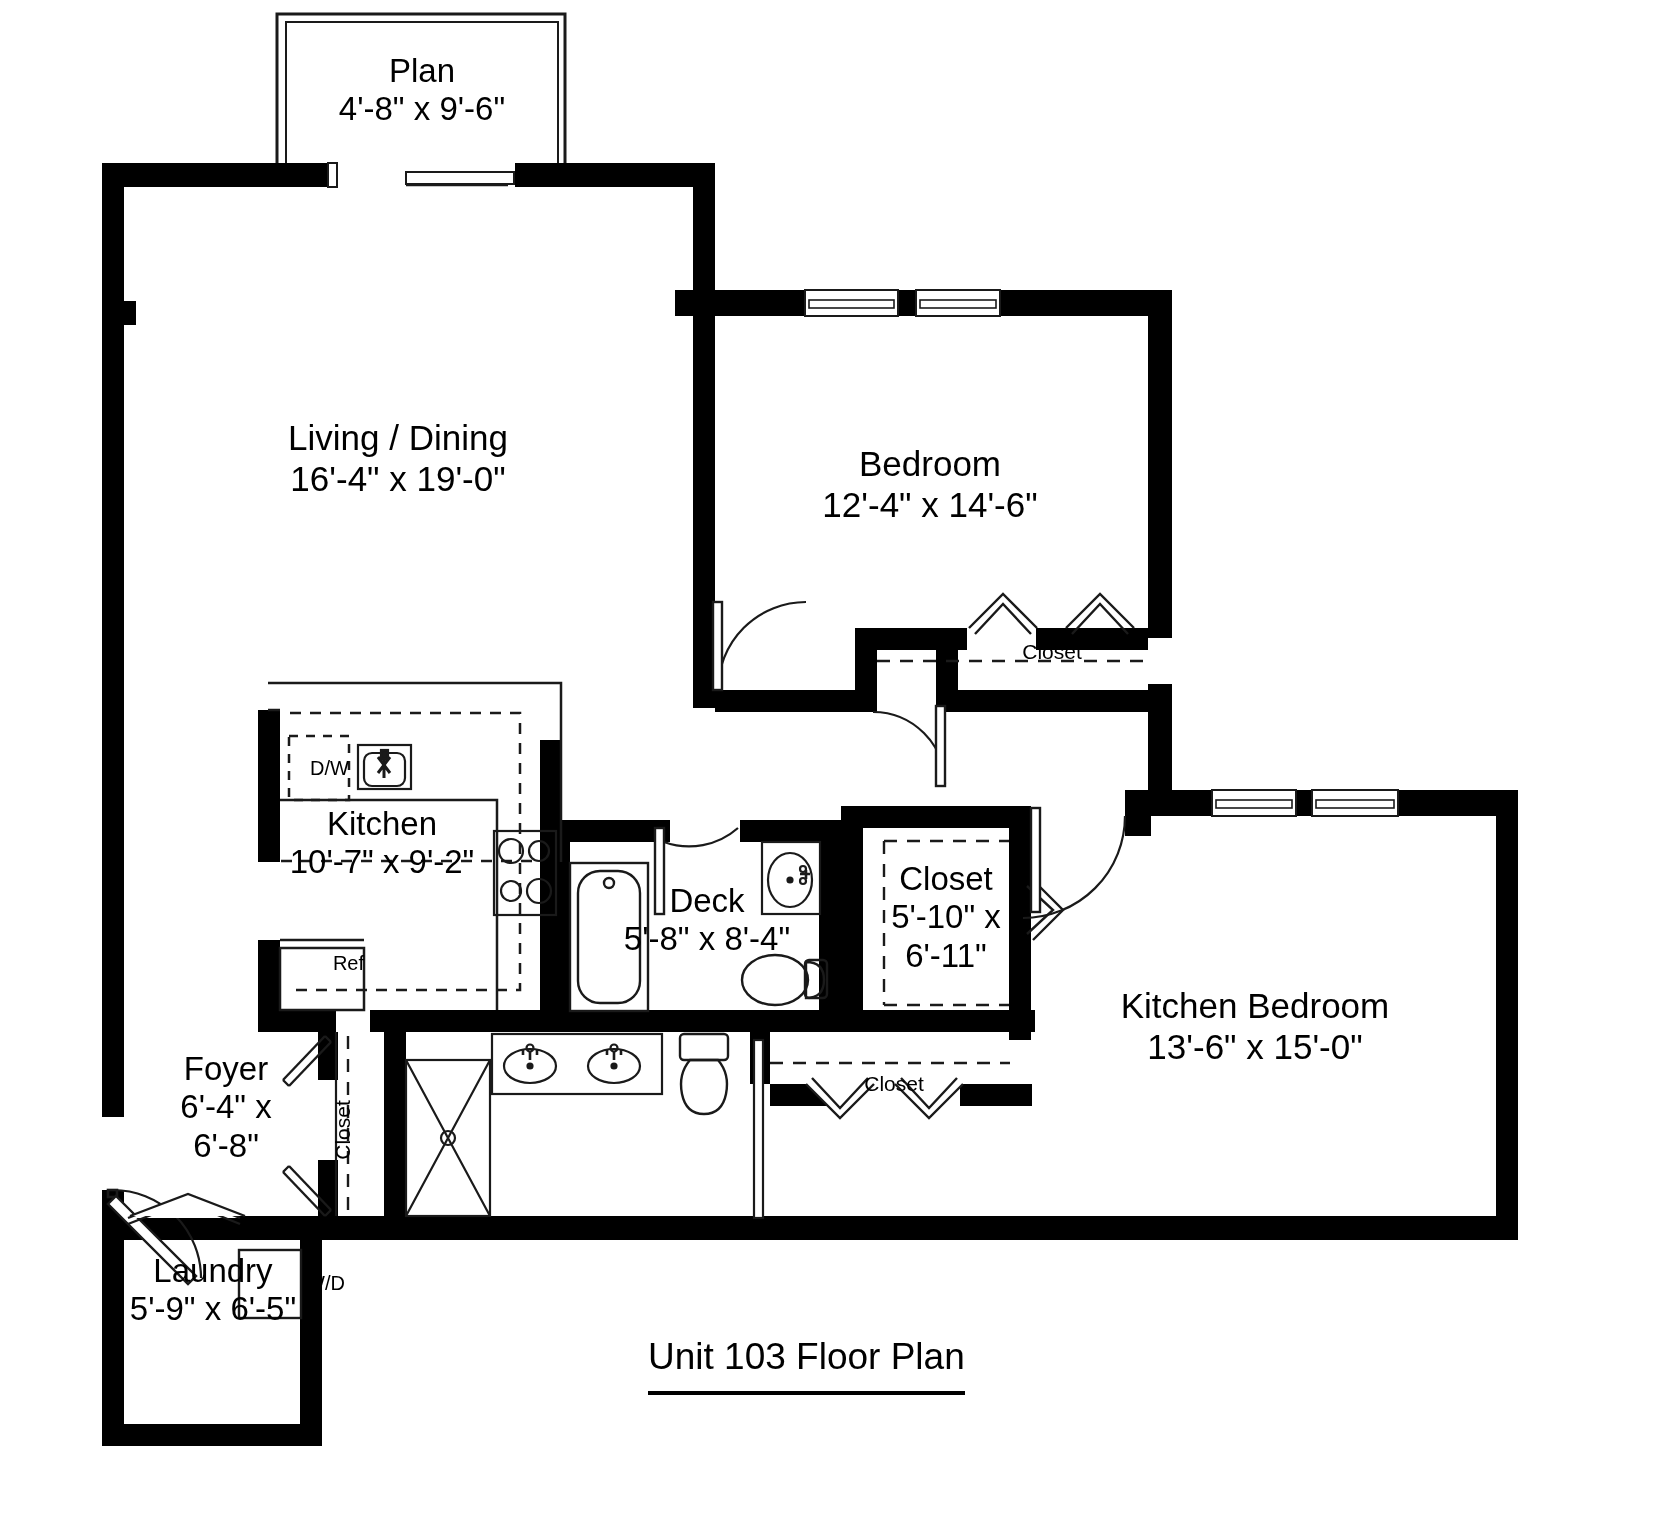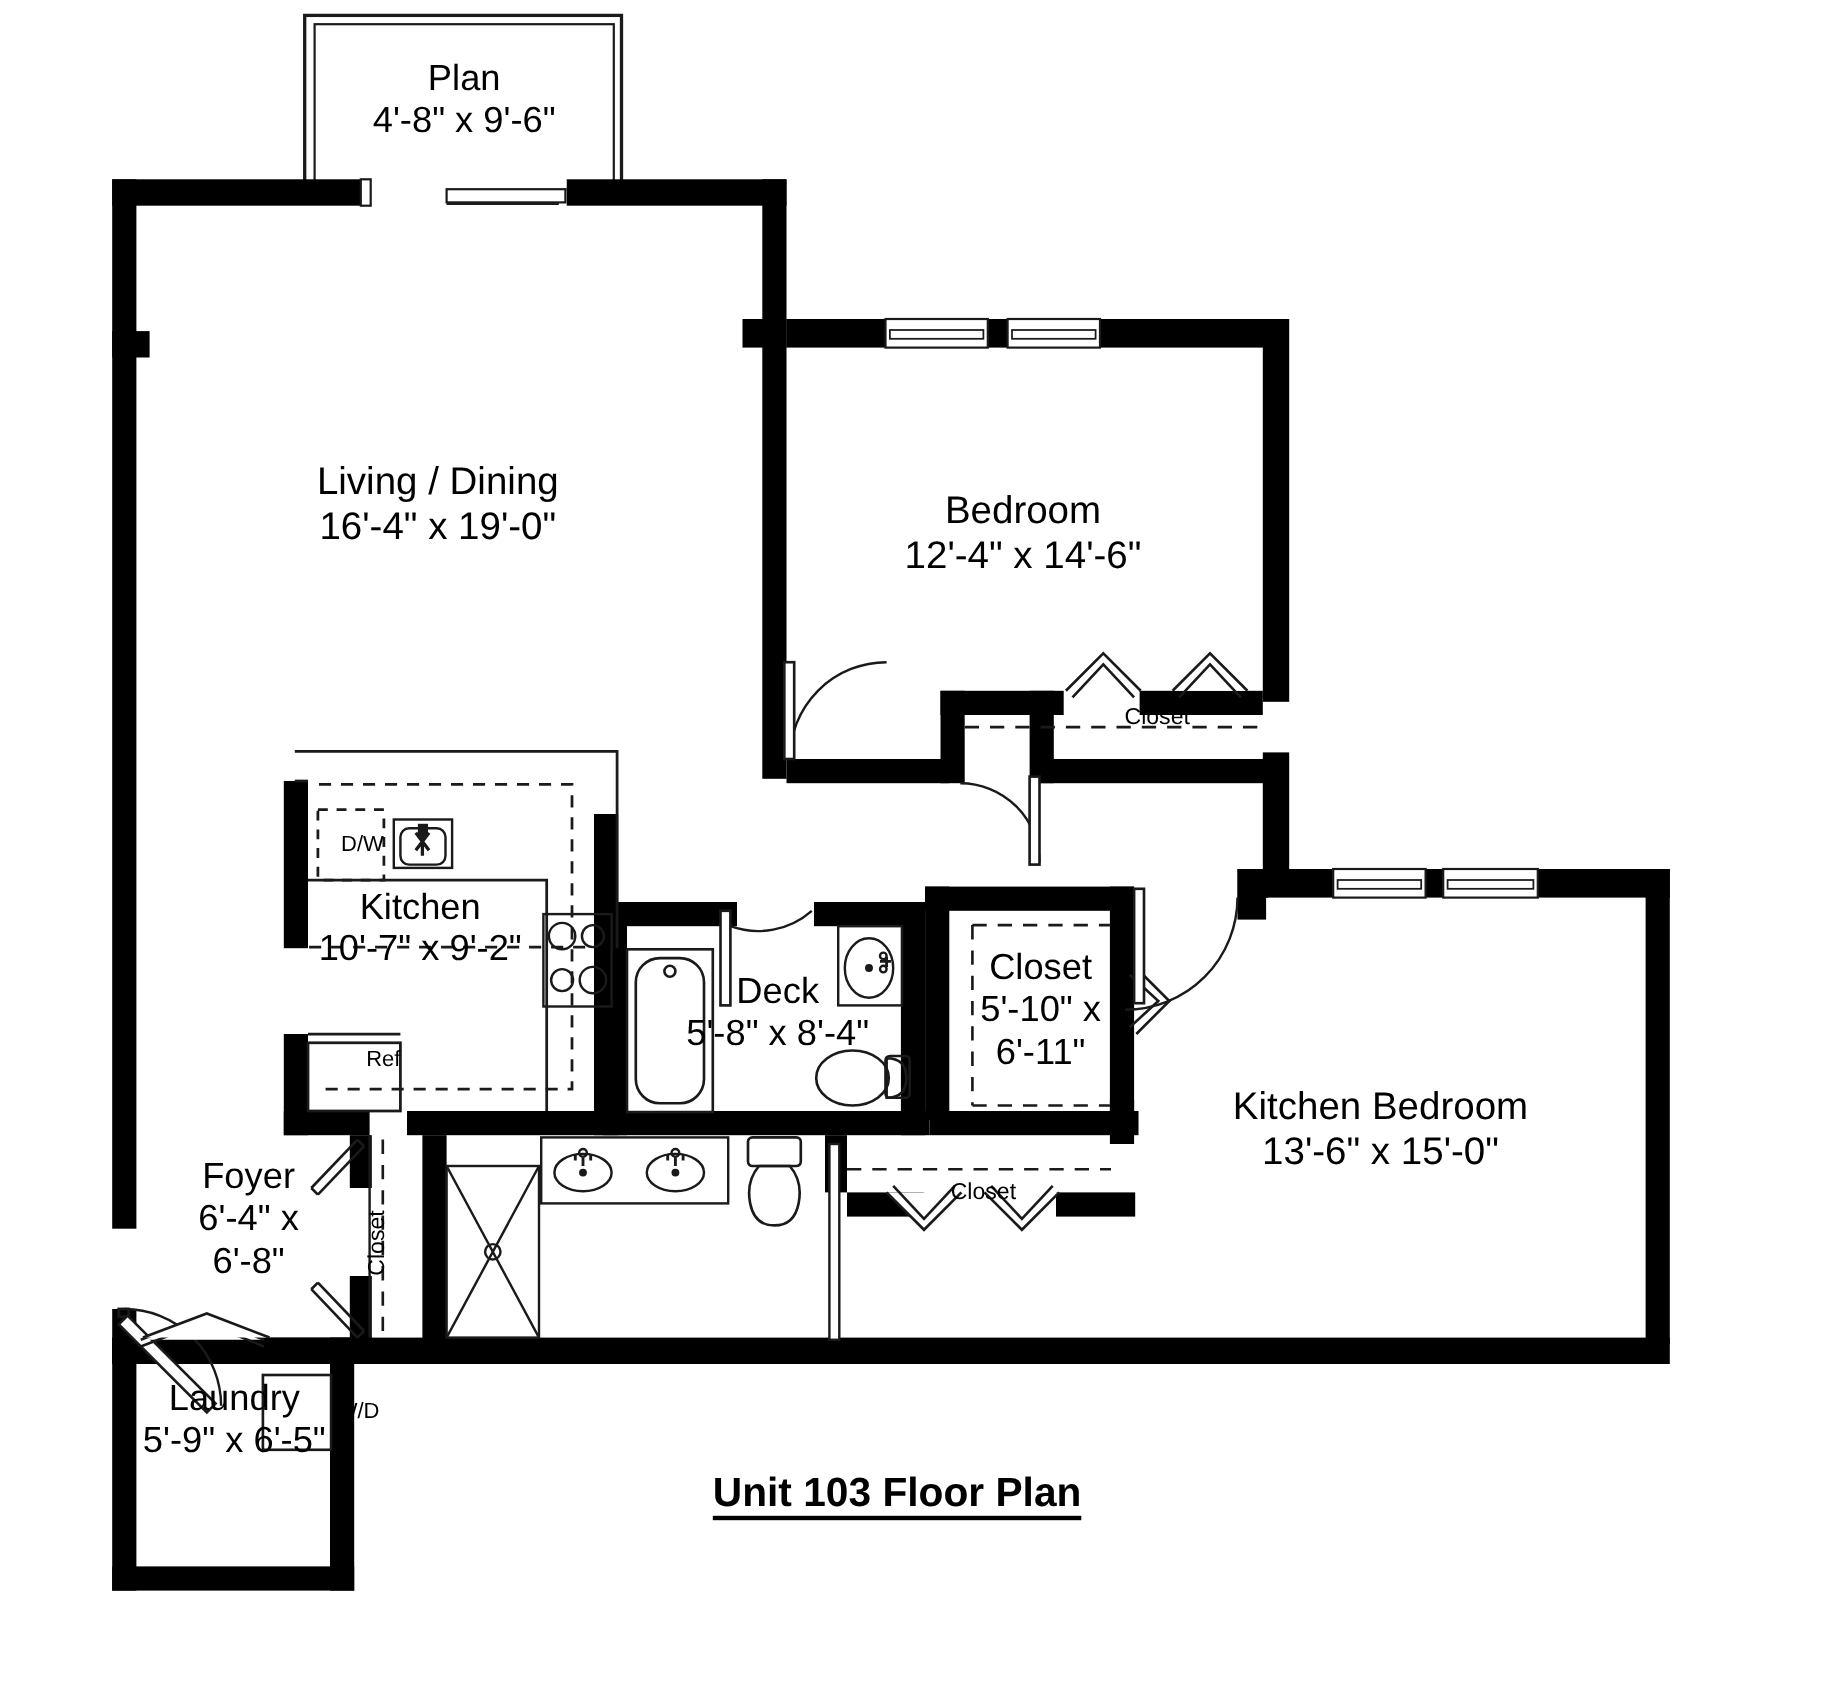--- a/index.html
+++ b/index.html
@@ -46,24 +46,24 @@
     font-size: 21px;
     transform: rotate(-90deg);
     transform-origin: 50% 50%;
     white-space: nowrap;
     pointer-events: none;
   }
 
   .plan-title {
     position: absolute;
     font-size: 37px;
-    font-weight: 700;
+    font-weight: 400;
     white-space: nowrap;
     border-bottom: 4px solid #000;
-    padding-bottom: 0;
+    padding-bottom: 13px;
     pointer-events: none;
   }
 
   .appliance-text {
     position: absolute;
     font-size: 20px;
     text-align: right;
     white-space: nowrap;
     pointer-events: none;
   }

